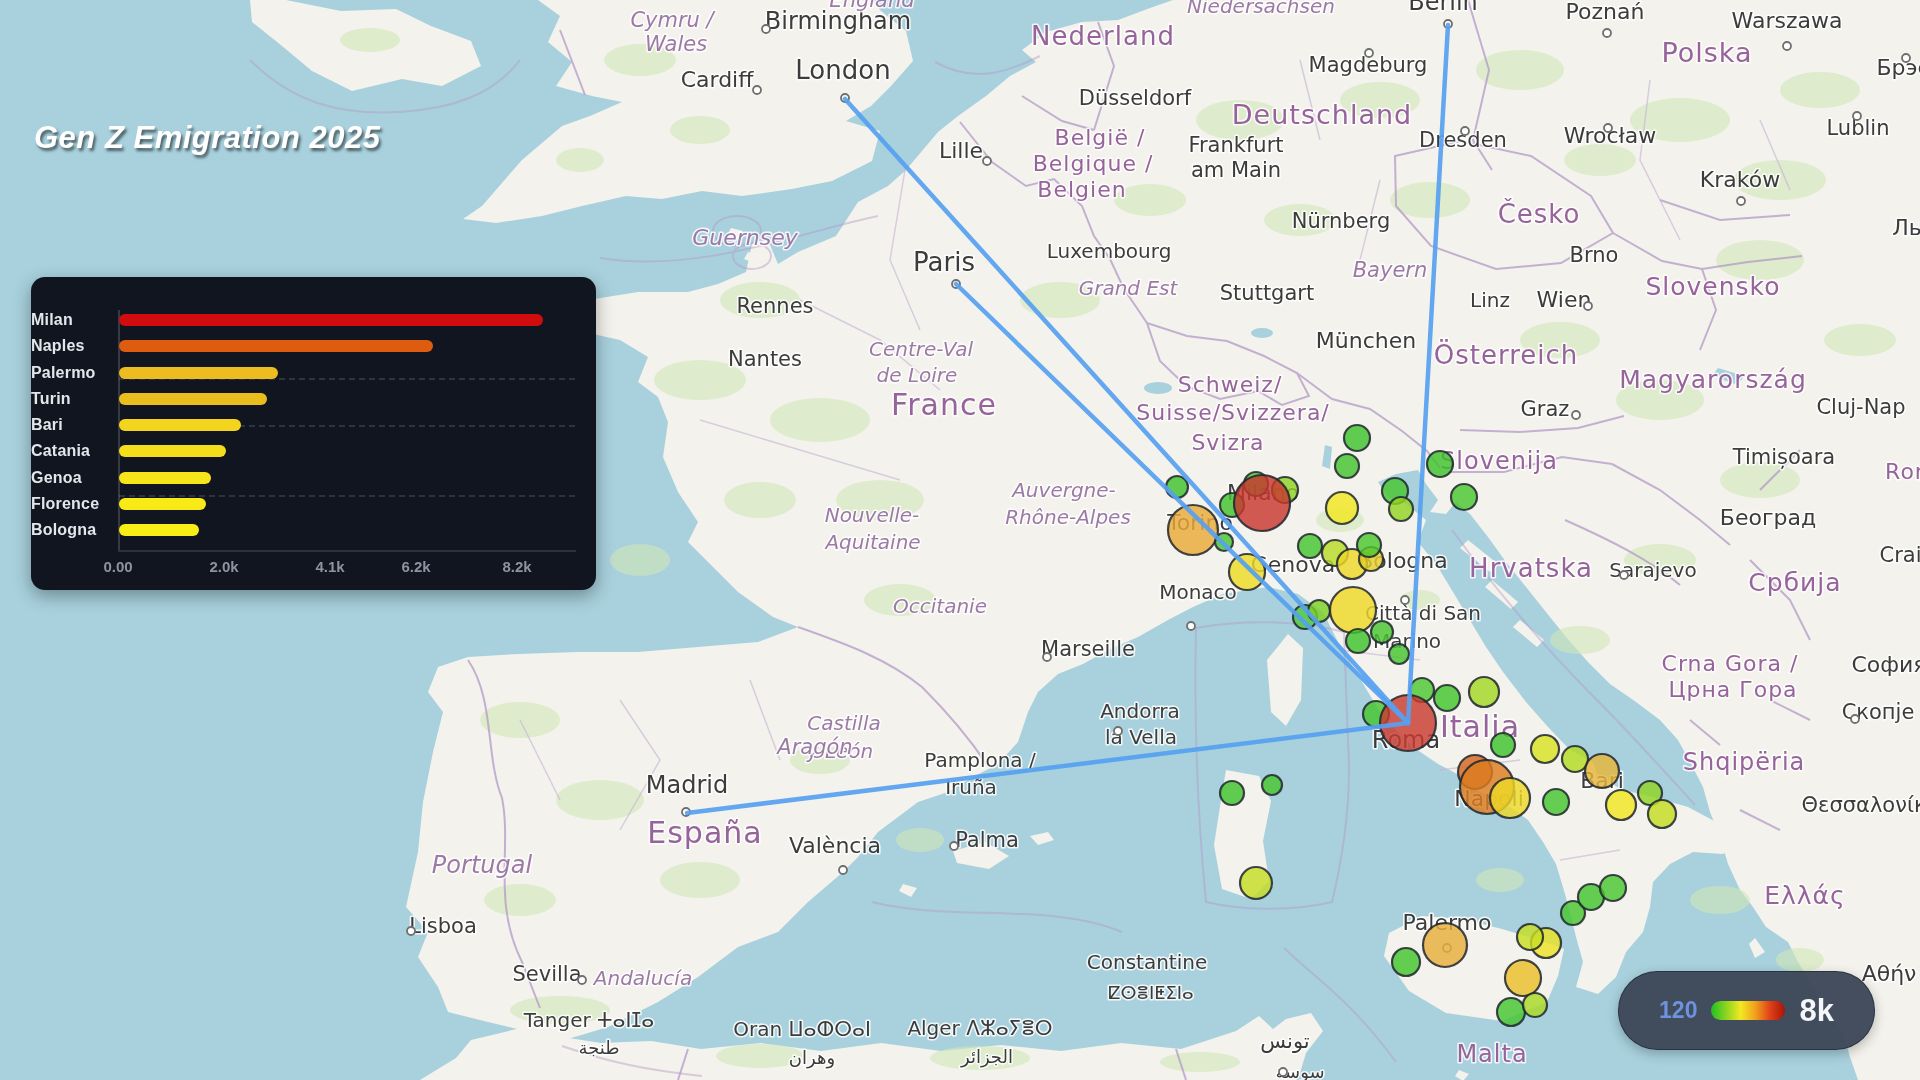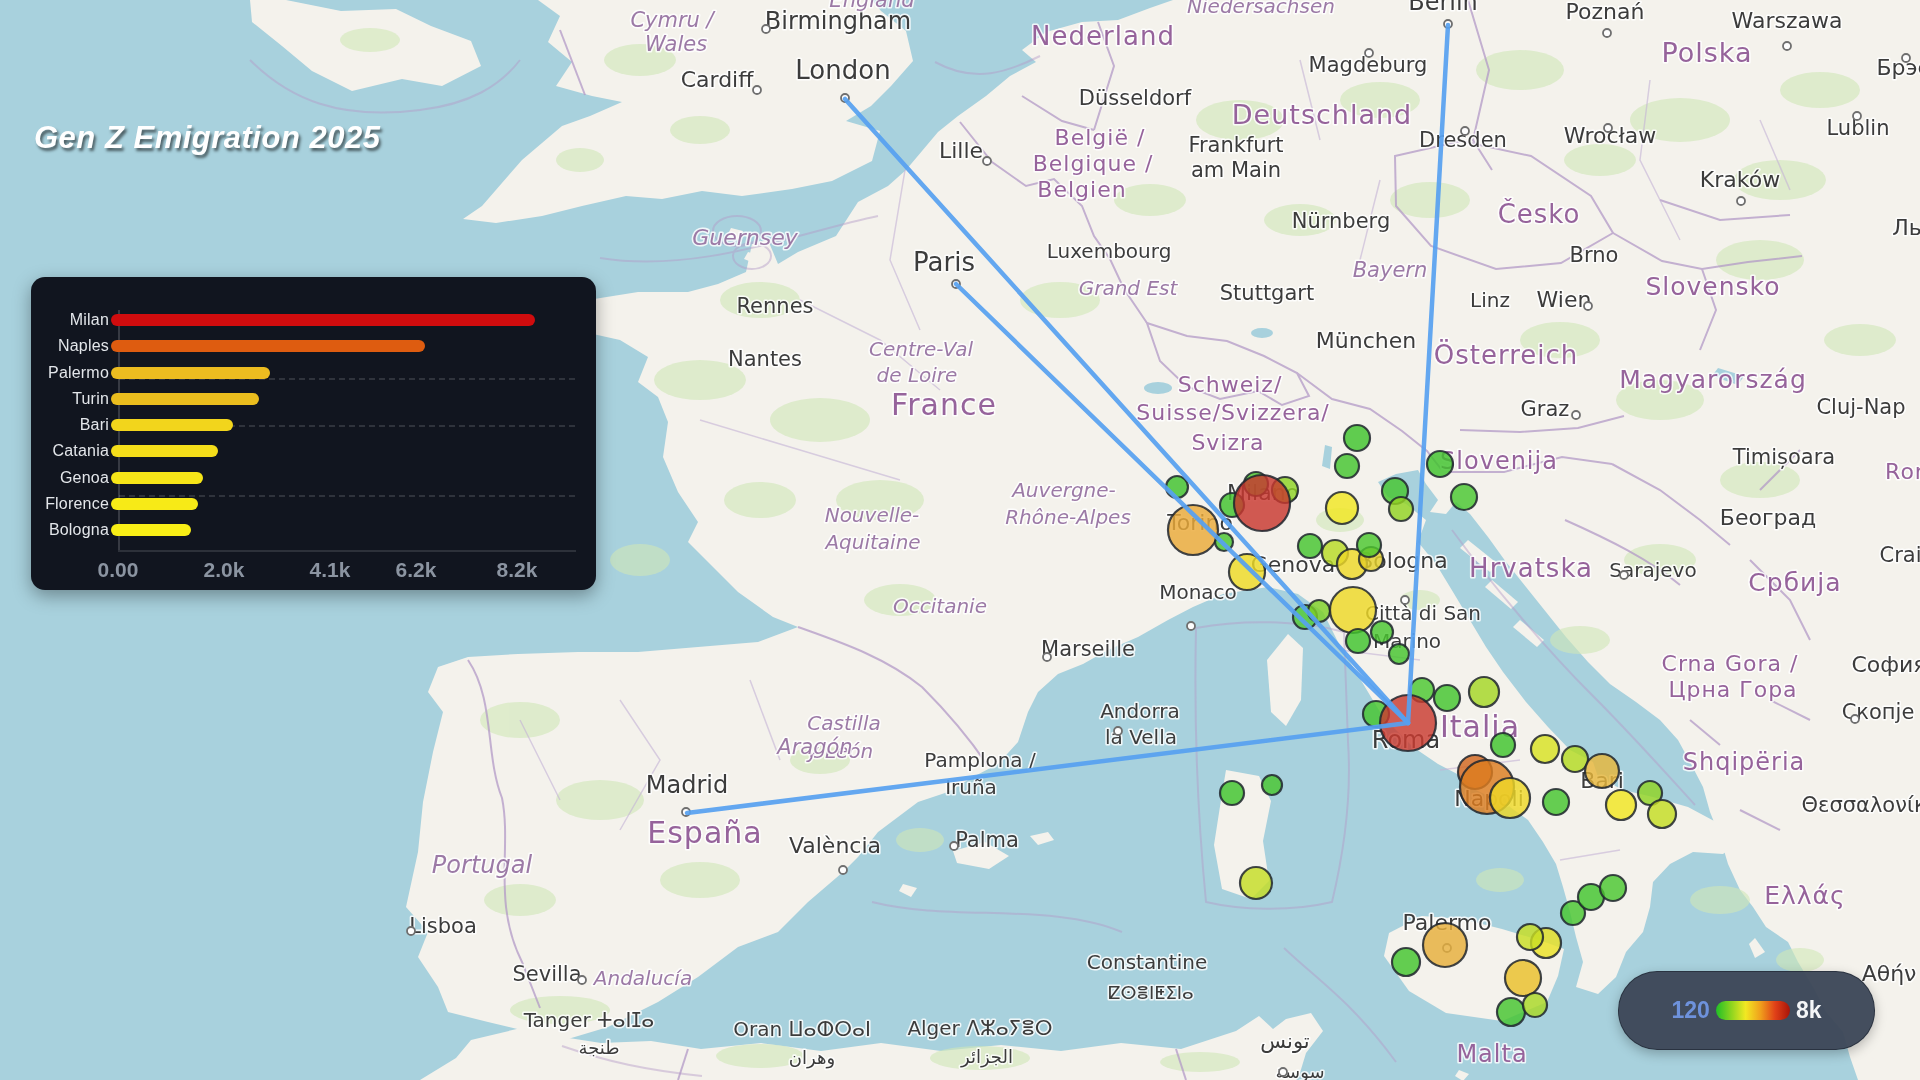--- a/index.html
+++ b/index.html
@@ -14,35 +14,35 @@
   text.region{fill:#9c7aa6;font-style:italic;}
   
   .map-title{position:absolute;left:34px;top:120px;font-size:31px;font-weight:800;color:#ffffff;
              letter-spacing:.5px;text-shadow:2px 3px 3px rgba(0,0,0,.55);font-style:italic;}
   
   .chart-panel{position:absolute;left:31px;top:277px;width:565px;height:313px;background:#11151f;
                border-radius:14px;box-shadow:0 6px 18px rgba(0,0,0,.35);}
   .chart-rows{position:absolute;left:0;top:33px;width:547px;height:230px;display:flex;
               flex-direction:column;justify-content:space-between;}
   .crow{display:flex;align-items:center;height:20px;}
-  .crow .clabel{width:78px;text-align:right;padding-right:2px;color:#e3e6ea;font-size:16px;
-                font-weight:400;flex:none;letter-spacing:.2px;}
+  .crow .clabel{width:78px;text-align:left;padding-right:10px;color:#e3e6ea;font-size:16px;
+                font-weight:700;flex:none;letter-spacing:.2px;}
   .crow .cbar{height:12px;border-radius:6px;flex:none;}
   .axis-v{position:absolute;left:87px;top:33px;width:2px;height:240px;background:rgba(255,255,255,.16);}
   .axis-h{position:absolute;left:87px;top:273px;width:458px;height:2px;background:rgba(255,255,255,.12);}
   .gline{position:absolute;left:88px;width:456px;border-top:2px dashed rgba(255,255,255,.13);}
   .chart-ticks{position:absolute;left:0;top:281px;width:565px;height:22px;}
-  .ctick{position:absolute;transform:translateX(-50%);color:#8b94a1;font-size:21px;font-weight:700;}
+  .ctick{position:absolute;transform:translateX(-50%);color:#8b94a1;font-size:15px;font-weight:700;}
   
   .legend{position:absolute;left:1618px;top:971px;width:255px;height:77px;border-radius:39px;
           background:rgba(60,71,87,.96);border:1px solid rgba(24,31,42,.55);
-          display:flex;align-items:center;justify-content:center;gap:6px;
+          display:flex;align-items:center;justify-content:center;gap:14px;
           box-shadow:0 4px 12px rgba(0,0,0,.25);}
   .legend .lmin{font-size:23px;font-weight:700;}
-  .legend .lmax{font-size:23px;font-weight:700;text-align:center;}
+  .legend .lmax{font-size:31px;font-weight:700;text-align:center;}
   .legend .lgrad{width:74px;height:19px;border-radius:10px;}
 </style>
 </head>
 <body>
 
 <div class="stage">
 
   <svg id="map" width="1920" height="1080" viewBox="0 0 1920 1080">
 
     <rect x="0" y="0" width="1920" height="1080" fill="#a8d1dd"></rect>

